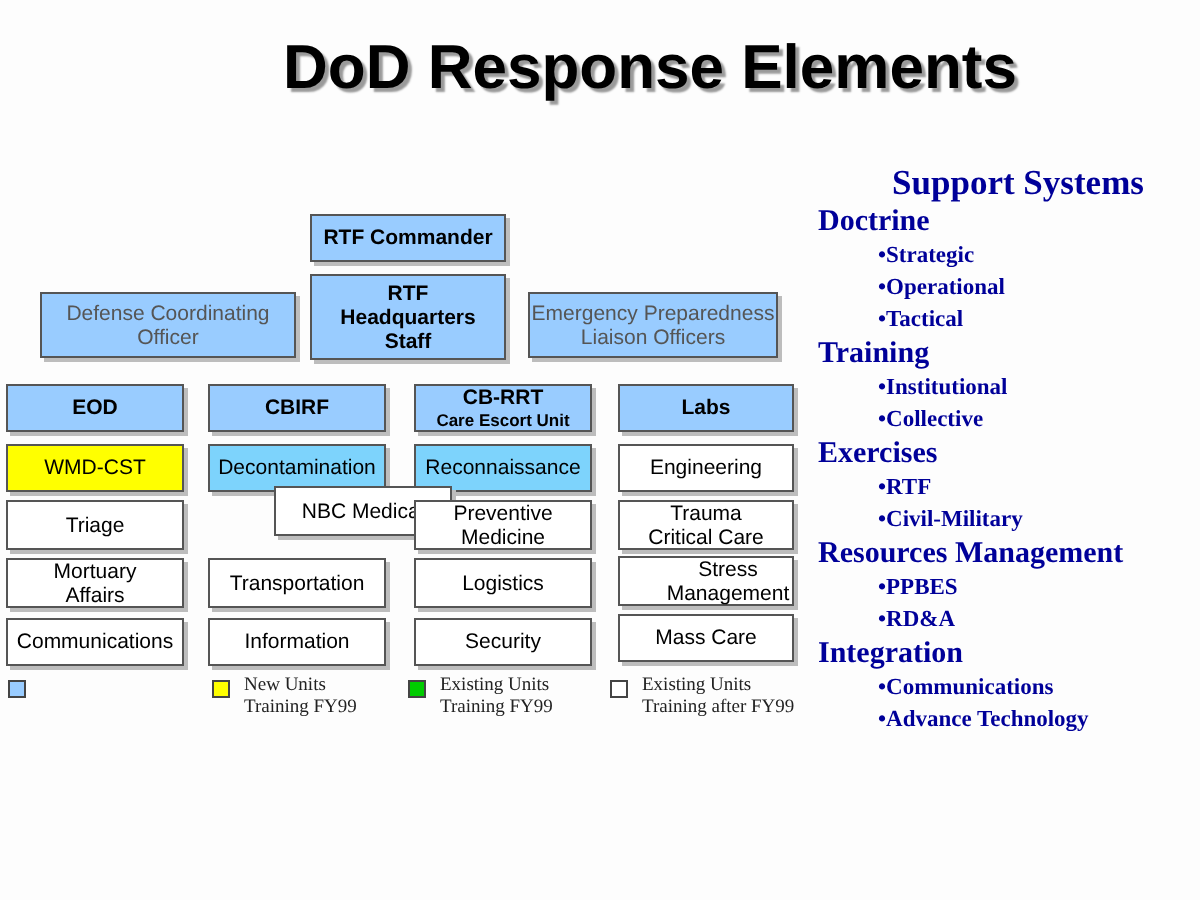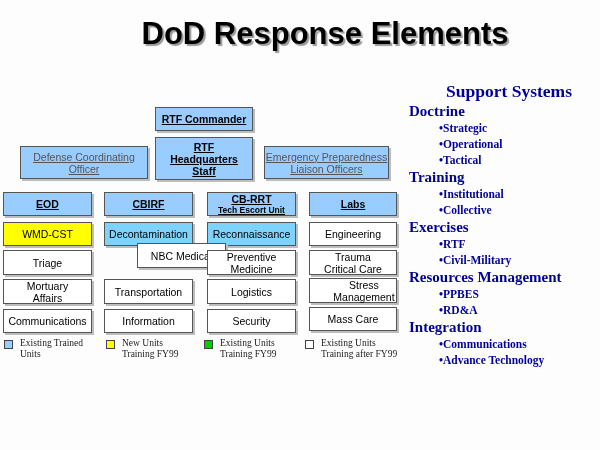--- a/index.html
+++ b/index.html
@@ -1,19 +1,19 @@
 <!DOCTYPE html>
 <html><head>
 <meta charset="utf-8">
 <style>
   html, body { margin: 0; padding: 0; }
   body { width: 600px; height: 450px; background: #fdfdfd; position: relative; overflow: hidden; font-family: "Liberation Sans", sans-serif; }
   .title { position: absolute; left: 120px; width: 410px; top: 16px; text-align: center; font-size: 31px; font-weight: bold; color: #000; text-shadow: 2px 2px 1px #9a9a9a; letter-spacing: 0px; }
   .box { position: absolute; box-sizing: border-box; border: 1px solid #555; display: flex; align-items: center; justify-content: center; text-align: center; font-size: 10.5px; line-height: 12px; color: #000; box-shadow: 2px 2px 0 #bdbdbd; }
-  .blue { background: #99ccff; text-decoration: underline; }
+  .blue { background: #99ccff; }
   .yellow { background: #ffff00; }
   .green { background: #7dd3fc; }
   .white { background: #ffffff; }
   .bold { font-weight: bold; }
   .light { color: #555; font-weight: normal; }
   .small { font-size: 8.5px; line-height: 10px; }
   .legend { position: absolute; top: 338px; font-family: "Liberation Serif", serif; font-size: 9.5px; line-height: 11px; color: #222; display: flex; }
   .legend .sw { width: 7px; height: 7px; border: 1px solid #444; margin-top: 2px; margin-right: 7px; flex: none; }
   .side { position: absolute; left: 409px; top: 80px; width: 190px; font-family: "Liberation Serif", serif; color: #000099; font-weight: bold; }
   .side .head { text-align: center; font-size: 17.5px; line-height: 22px; padding-left: 10px; }
@@ -43,21 +43,21 @@
 </div>
 
 <div class="box blue bold" style="left:3px;top:192px;width:89px;height:24px;">
   <span>EOD</span>
 </div>
 <div class="box blue bold" style="left:104px;top:192px;width:89px;height:24px;">
   <span>CBIRF</span>
 </div>
 <div class="box blue bold" style="left:207px;top:192px;width:89px;height:24px;flex-direction:column;line-height:11px;">
   <span>CB-RRT</span>
-  <span class="small">Tech Escort Unit</span>
+  <span class="small">Care Escort Unit</span>
 </div>
 <div class="box blue bold" style="left:309px;top:192px;width:88px;height:24px;">
   <span>Labs</span>
 </div>
 
 <div>
 
   <div class="box yellow" style="left:3px;top:222px;width:89px;height:24px;">
       <span>WMD-CST</span>
     </div>
@@ -110,21 +110,20 @@
   <div class="box white" style="left:207px;top:309px;width:89px;height:24px;">
       <span>Security</span>
     </div>
   <div class="box white" style="left:309px;top:307px;width:88px;height:24px;">
       <span>Mass Care</span>
     </div>
 </div>
 
 <div class="legend" style="left:4px;">
   <span class="sw" style="background:#99ccff;"></span>
-  <span><span>Existing Trained</span><br><span>Units</span></span>
 </div>
 <div class="legend" style="left:106px;">
   <span class="sw" style="background:#ffff00;"></span>
   <span><span>New Units</span><br><span>Training FY99</span></span>
 </div>
 <div class="legend" style="left:204px;">
   <span class="sw" style="background:#00cc00;"></span>
   <span><span>Existing Units</span><br><span>Training FY99</span></span>
 </div>
 <div class="legend" style="left:305px;">

